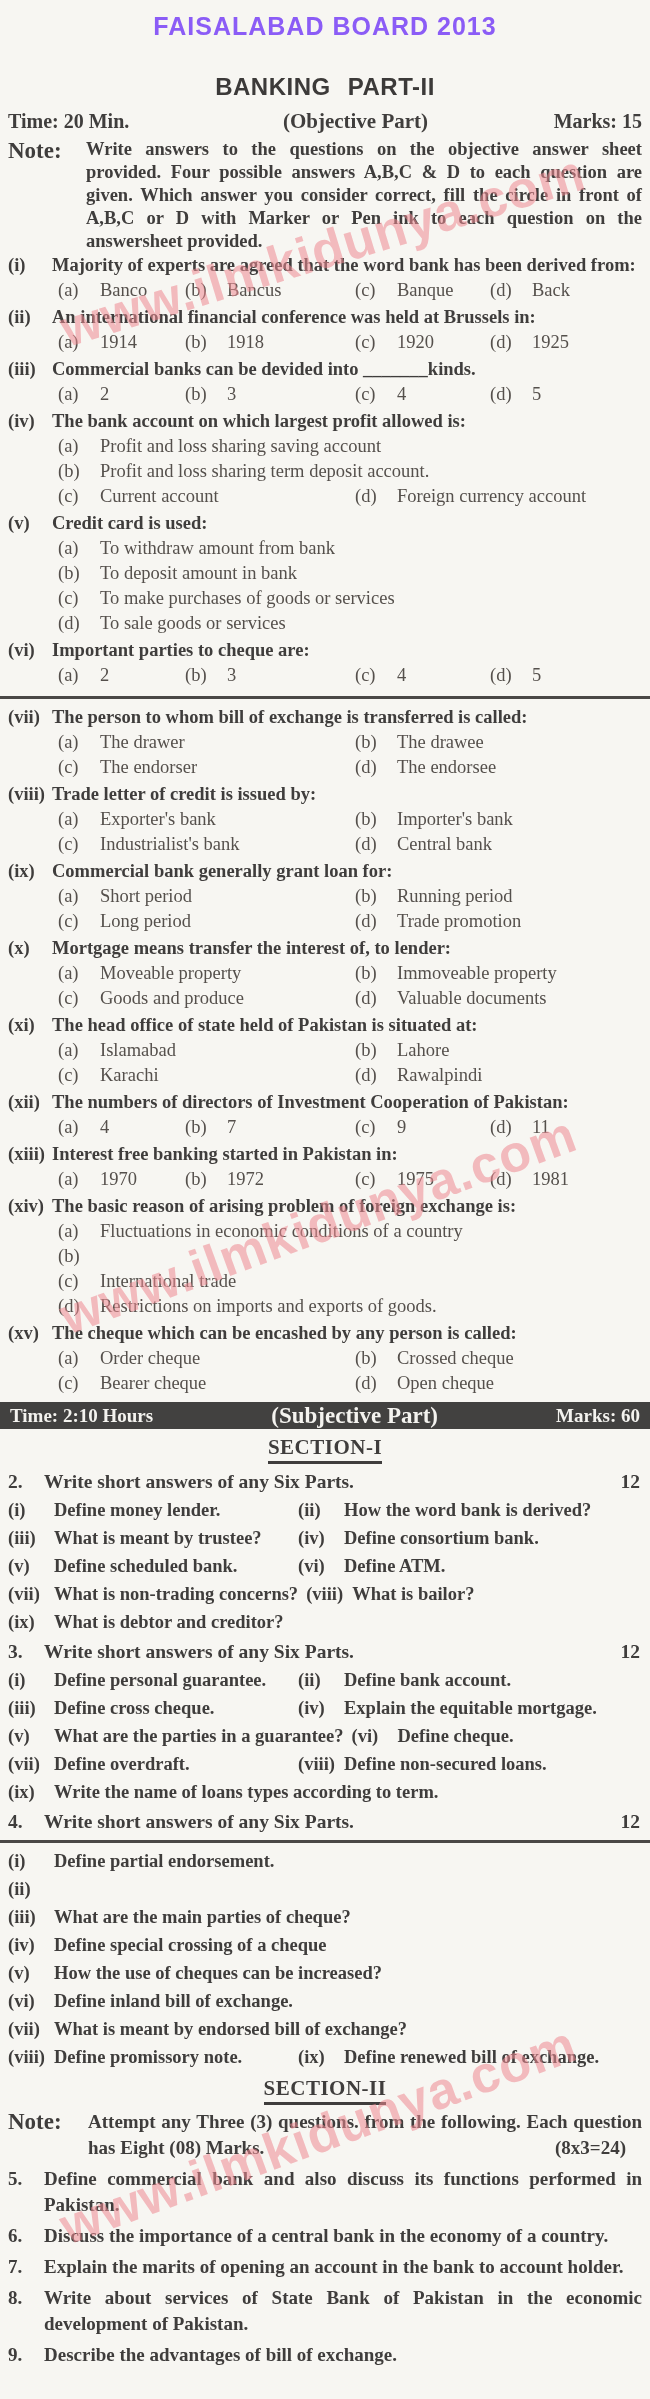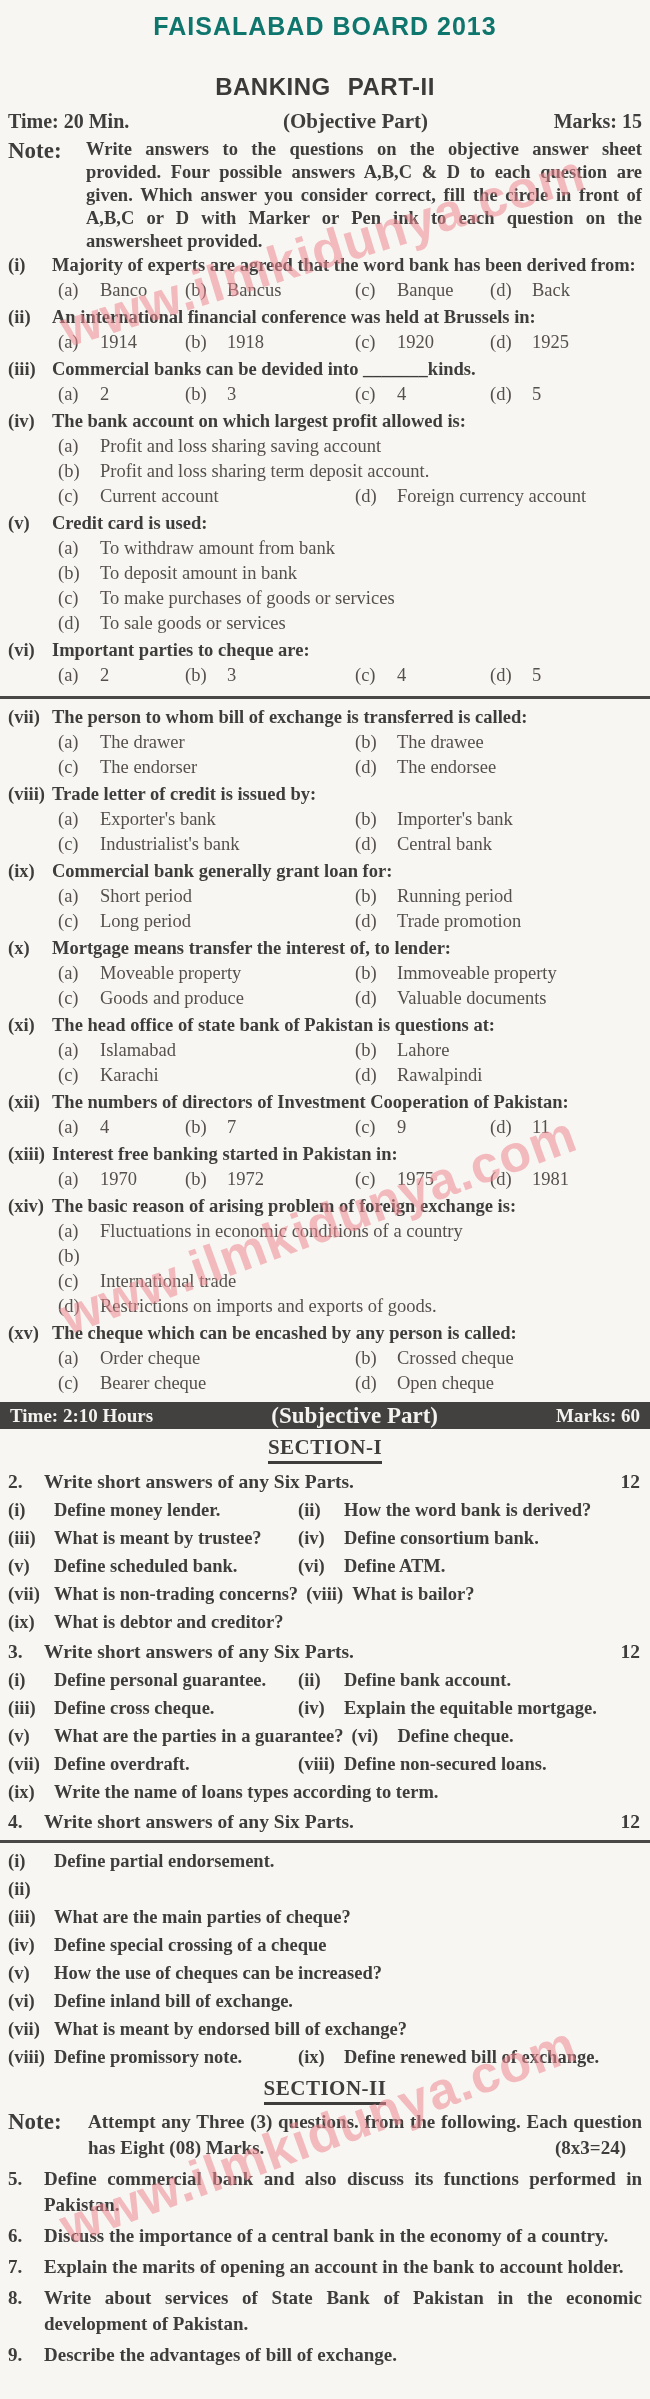--- a/index.html
+++ b/index.html
@@ -11,21 +11,21 @@
     overflow:hidden;
     font-family:"Liberation Serif", serif;
     color:#3f3d3c;
     box-sizing:border-box;
     padding:6px 8px 0 8px;
   }
   
   .board-title{
     font-family:"Liberation Sans", sans-serif;
     font-weight:bold;font-size:25px;letter-spacing:1px;
-    text-align:center;color:#0f766e;margin-top:6px;
+    text-align:center;color:#8b5cf6;margin-top:6px;
   }
   .subject-title{
     font-family:"Liberation Sans", sans-serif;
     font-weight:bold;font-size:24px;word-spacing:10px;letter-spacing:.5px;
     text-align:center;color:#3c3a39;margin-top:32px;
   }
   .meta-row{
     display:flex;align-items:baseline;justify-content:space-between;
     font-weight:bold;font-size:20px;margin-top:8px;color:#403e3d;
   }
@@ -389,21 +389,21 @@
             <span class="opt">
               <span class="okey">(d)</span>
               <span class="otext">Valuable documents</span>
             </span>
           </div>
         </div>
       </div>
       <div class="mcq">
         <div class="mcq-head">
           <span class="qkey">(xi)</span>
-          <span class="stem">The head office of state bank of Pakistan is questions at:</span>
+          <span class="stem">The head office of state held of Pakistan is situated at:</span>
         </div>
         <div class="opts">
           <div class="opt-row">
             <span class="opt c2-0">
               <span class="okey">(a)</span>
               <span class="otext">Islamabad</span>
             </span>
             <span class="opt">
               <span class="okey">(b)</span>
               <span class="otext">Lahore</span>

